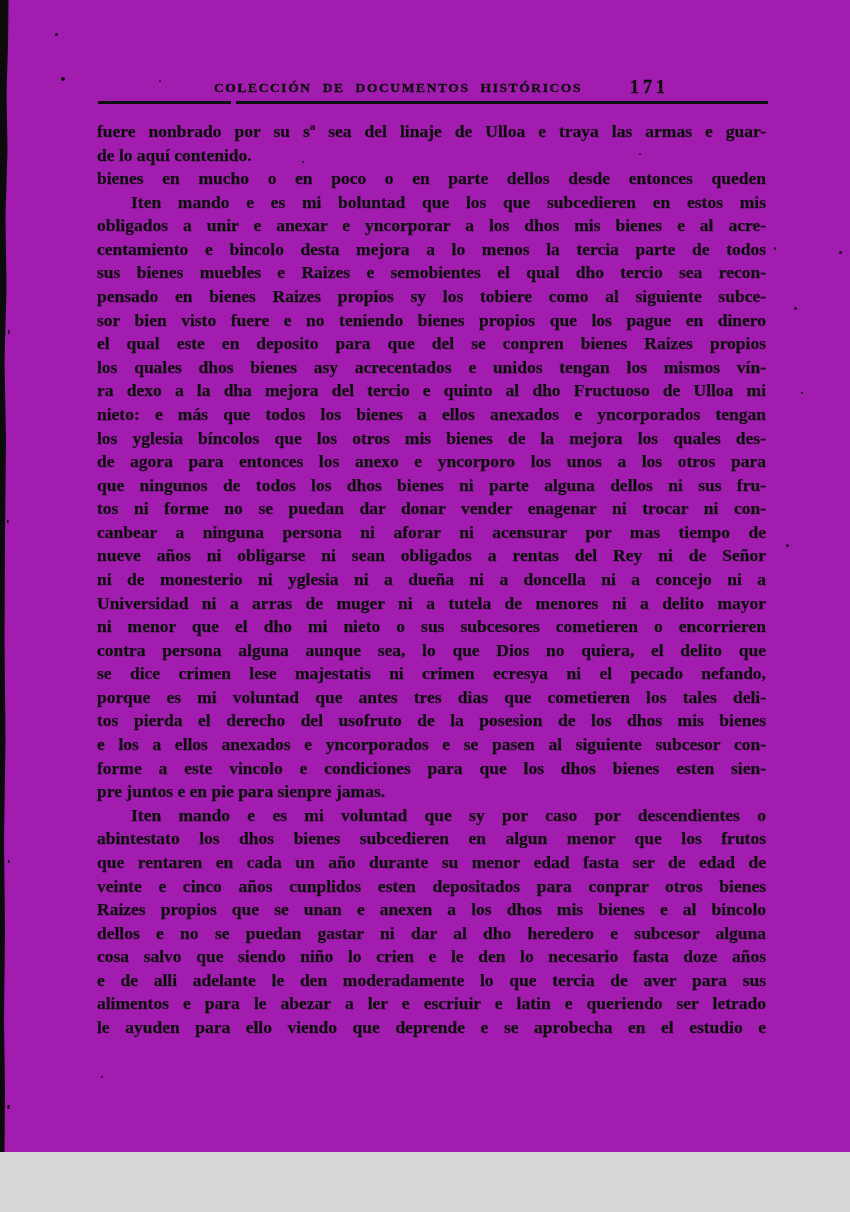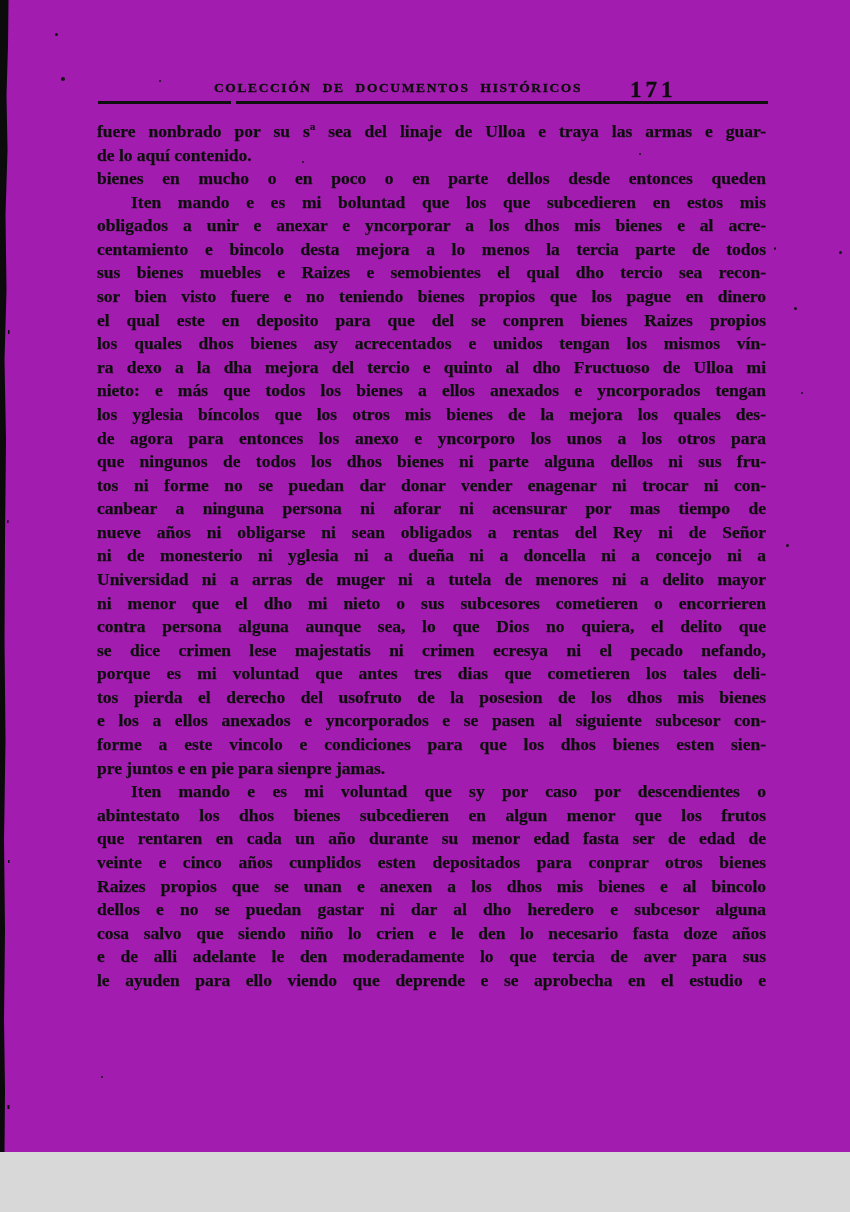--- a/index.html
+++ b/index.html
@@ -18,21 +18,21 @@
   
   .running-title {
     position:absolute; left:214px; top:80px;
     font-size:13.5px; letter-spacing:1.6px; word-spacing:6px;
     color:#0c0c0c;
     -webkit-text-stroke:0.3px #0c0c0c;
     white-space:nowrap;
   }
   .folio {
     position:absolute; left:630px; top:77px;
-    font-size:23px; letter-spacing:4px;
+    font-size:18px; letter-spacing:4px;
     -webkit-text-stroke:0.3px #0c0c0c;
   }
   .head-rule {
     position:absolute; left:98px; top:101px;
     width:670px; height:3px;
     display:flex; gap:5px;
   }
   .head-rule span { display:block; height:3px; background:#0e0e0e; }
   .rule-seg-a { width:133px; }
   .rule-seg-b { flex:1; }
@@ -89,20 +89,21 @@
   </div>
 
   <div class="body-text">
       <div class="line">fuere nonbrado por su sª sea del linaje de Ulloa e traya las armas e guar-</div>
       <div class="line flush-left">de lo aquí contenido.</div>
       <div class="line">bienes en mucho o en poco o en parte dellos desde entonces queden</div>
       <div class="line indent">Iten mando e es mi boluntad que los que subcedieren en estos mis</div>
       <div class="line">obligados a unir e anexar e yncorporar a los dhos mis bienes e al acre-</div>
       <div class="line">centamiento e bincolo desta mejora a lo menos la tercia parte de todos</div>
       <div class="line">sus bienes muebles e Raizes e semobientes el qual dho tercio sea recon-</div>
+      <div class="line">pensado en bienes Raizes propios sy los tobiere como al siguiente subce-</div>
       <div class="line">sor bien visto fuere e no teniendo bienes propios que los pague en dinero</div>
       <div class="line">el qual este en deposito para que del se conpren bienes Raizes propios</div>
       <div class="line">los quales dhos bienes asy acrecentados e unidos tengan los mismos vín-</div>
       <div class="line">ra dexo a la dha mejora del tercio e quinto al dho Fructuoso de Ulloa mi</div>
       <div class="line">nieto: e más que todos los bienes a ellos anexados e yncorporados tengan</div>
       <div class="line">los yglesia bíncolos que los otros mis bienes de la mejora los quales des-</div>
       <div class="line">de agora para entonces los anexo e yncorporo los unos a los otros para</div>
       <div class="line">que ningunos de todos los dhos bienes ni parte alguna dellos ni sus fru-</div>
       <div class="line">tos ni forme no se puedan dar donar vender enagenar ni trocar ni con-</div>
       <div class="line">canbear a ninguna persona ni aforar ni acensurar por mas tiempo de</div>
@@ -118,20 +119,21 @@
       <div class="line">forme a este vincolo e condiciones para que los dhos bienes esten sien-</div>
       <div class="line flush-left">pre juntos e en pie para sienpre jamas.</div>
       <div class="line indent">Iten mando e es mi voluntad que sy por caso por descendientes o</div>
       <div class="line">abintestato los dhos bienes subcedieren en algun menor que los frutos</div>
       <div class="line">que rentaren en cada un año durante su menor edad fasta ser de edad de</div>
       <div class="line">veinte e cinco años cunplidos esten depositados para conprar otros bienes</div>
       <div class="line">Raizes propios que se unan e anexen a los dhos mis bienes e al bincolo</div>
       <div class="line">dellos e no se puedan gastar ni dar al dho heredero e subcesor alguna</div>
       <div class="line">cosa salvo que siendo niño lo crien e le den lo necesario fasta doze años</div>
       <div class="line">e de alli adelante le den moderadamente lo que tercia de aver para sus</div>
+      <div class="line">alimentos e para le abezar a ler e escriuir e latin e queriendo ser letrado</div>
       <div class="line">le ayuden para ello viendo que deprende e se aprobecha en el estudio e</div>
     </div>
 
   <span class="speck s1"></span>
   <span class="speck s2"></span>
   <span class="speck s3"></span>
   <span class="speck s4"></span>
   <span class="speck s5"></span>
   <span class="speck s6"></span>
   <span class="speck s7"></span>

